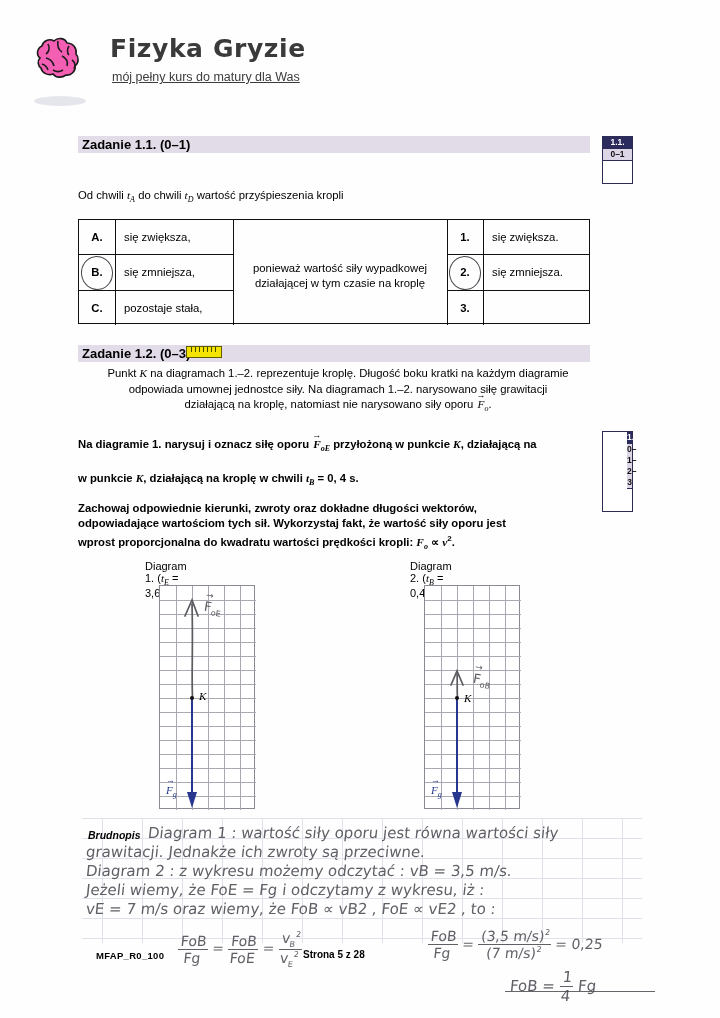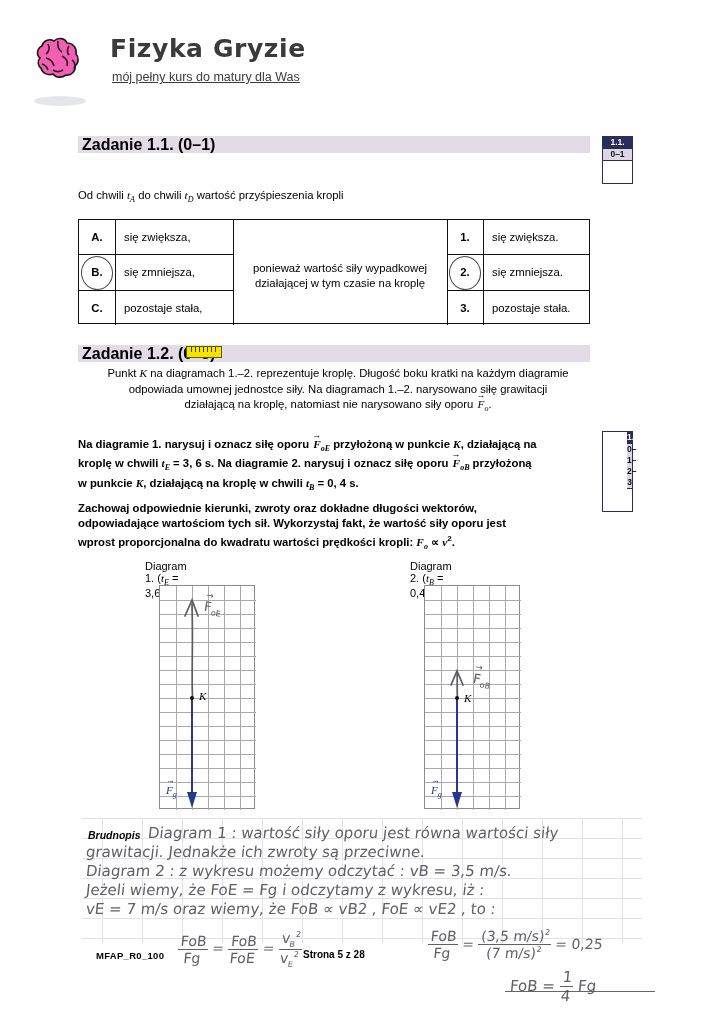--- a/index.html
+++ b/index.html
@@ -14,21 +14,21 @@
   .header{position:absolute;left:28px;top:30px;width:600px;height:80px;}
   .brain{position:absolute;left:0;top:0;width:62px;height:62px;}
   .brain-shadow{position:absolute;left:6px;top:66px;width:52px;height:10px;
     background:#dcdce6;border-radius:50%;opacity:.75;}
   .brand-title{position:absolute;left:82px;top:4px;font-size:25px;font-weight:bold;
     letter-spacing:.6px;color:#3a3a3a;font-family:"DejaVu Sans",sans-serif;}
   .brand-sub{position:absolute;left:84px;top:40px;font-size:12.5px;color:#3c3c3c;text-decoration:underline;}
 
   
   .task-band{position:absolute;background:#e2dbe8;height:17px;line-height:17px;
-    font-size:16px;font-weight:bold;padding-left:4px;box-sizing:border-box;color:#000;}
+    font-size:13px;font-weight:bold;padding-left:4px;box-sizing:border-box;color:#000;}
   .bold-p{position:absolute;font-size:11.3px;font-weight:bold;line-height:15px;color:#000;}
   .norm-p{position:absolute;font-size:11.3px;line-height:15.5px;color:#000;}
   i.mth{font-family:"Liberation Serif",serif;font-style:italic;}
   .vecwrap{position:relative;display:inline-block;font-family:"Liberation Serif",serif;font-style:italic;}
   .vecwrap::before{content:"\2192";position:absolute;left:0;top:-9px;font-size:9px;font-style:normal;}
   sub.s{font-size:8px;}
   sup.s{font-size:8px;}
 
   
   .ruler{position:absolute;width:36px;height:12px;background:#f5e400;
@@ -131,21 +131,20 @@
     <div class="mid-txt" style="left:158px;top:41px;width:206px;">
       <span>ponieważ wartość siły wypadkowej</span><br>
       <span>działającej w tym czasie na kroplę</span>
     </div>
 
     <div class="acell lbl" style="left:368px;top:0;width:36px;height:34px;">1.</div>
     <div class="acell txt" style="left:404px;top:0;width:107px;height:34px;">się zwiększa.</div>
     <div class="acell lbl" style="left:368px;top:34px;width:36px;height:36px;">2.</div>
     <div class="acell txt" style="left:404px;top:34px;width:107px;height:36px;">się zmniejsza.</div>
     <div class="acell lbl" style="left:368px;top:70px;width:36px;height:35px;">3.</div>
-    <div class="acell txt" style="left:404px;top:70px;width:107px;height:35px;">pozostaje stała.</div>
 
     <div class="pen-oval" style="left:2px;top:36px;width:30px;height:32px;"></div>
     <div class="pen-oval" style="left:370px;top:36px;width:30px;height:32px;"></div>
   </div>
 
   <div class="task-band" style="left:78px;top:345px;width:512px;">Zadanie 1.2. (0–3)</div>
   <div class="ruler" style="left:186px;top:346px;">
     <span style="left:4px"></span>
       <span style="left:8px"></span>
       <span style="left:12px"></span>
@@ -156,21 +155,21 @@
   </div>
 
   <div class="norm-p" style="left:78px;top:366px;width:520px;text-align:center;">
     <span>Punkt <i class="mth">K</i> na diagramach 1.–2. reprezentuje kroplę. Długość boku kratki na każdym diagramie</span><br>
     <span>odpowiada umownej jednostce siły. Na diagramach 1.–2. narysowano siłę grawitacji</span><br>
     <span>działającą na kroplę, natomiast nie narysowano siły oporu <span class="vecwrap" style="padding-left:1px">F<sub class="s">o</sub></span>.</span>
   </div>
 
   <div class="bold-p" style="left:78px;top:437px;width:520px;">
     <span>Na diagramie 1. narysuj i oznacz siłę oporu <span class="vecwrap" style="padding-left:1px">F<sub class="s">oE</sub></span> przyłożoną w punkcie <i class="mth">K</i>, działającą na</span><br>
-    <span>kroplę w chwili <i class="mth">t<sub class="s">E</sub></i> = 3, 6 s. Na diagramie 2. narysuj i oznacz siłę oporu <span class="vecwrap" style="padding-left:1px">F<sub class="s">oB</sub></span> przyłożoną</span><br>
+    <br>
     <span>w punkcie <i class="mth">K</i>, działającą na kroplę w chwili <i class="mth">t<sub class="s">B</sub></i> = 0, 4 s.</span>
   </div>
 
   <div class="bold-p" style="left:78px;top:501px;width:520px;">
     <span>Zachowaj odpowiednie kierunki, zwroty oraz dokładne długości wektorów,</span><br>
     <span>odpowiadające wartościom tych sił. Wykorzystaj fakt, że wartość siły oporu jest</span><br>
     <span>wprost proporcjonalna do kwadratu wartości prędkości kropli: <i class="mth">F<sub class="s">o</sub></i> ∝ <i class="mth">v</i><sup class="s">2</sup>.</span>
   </div>
 
   <div class="score" style="left:602px;top:431px;padding-left:24px;">

